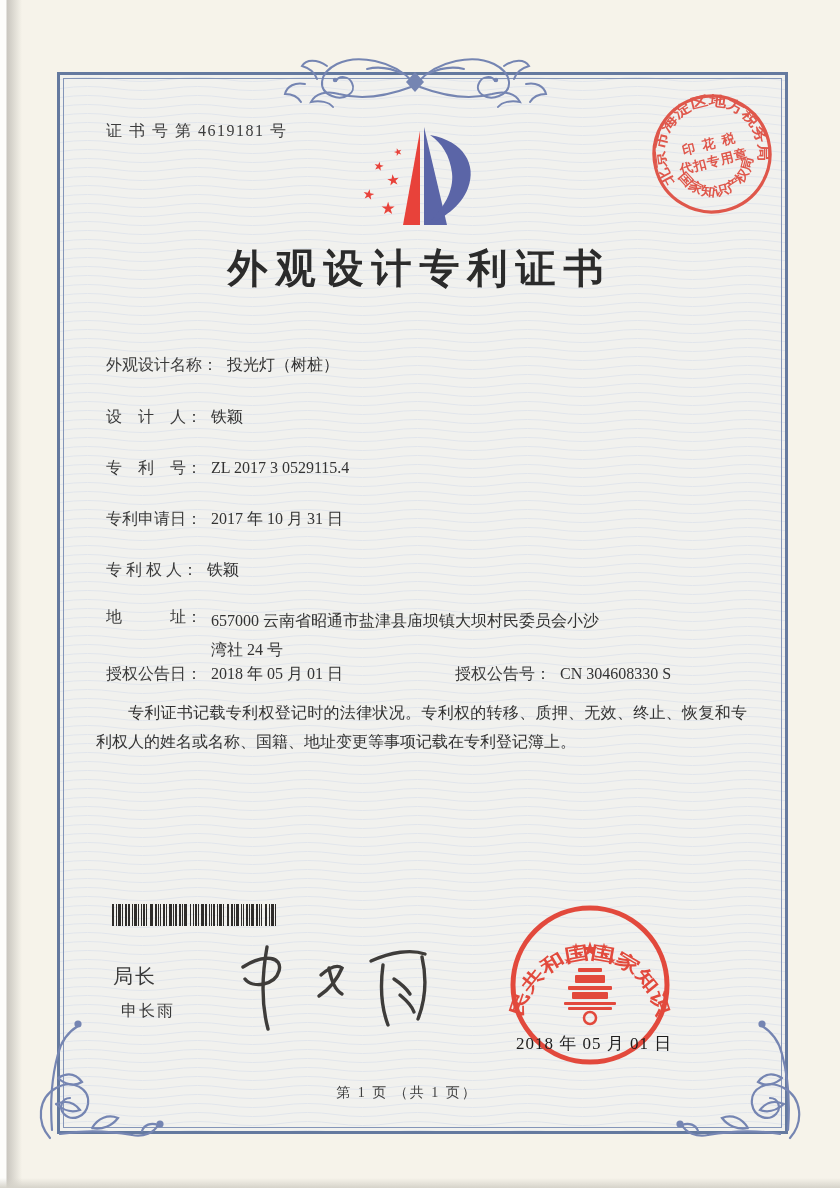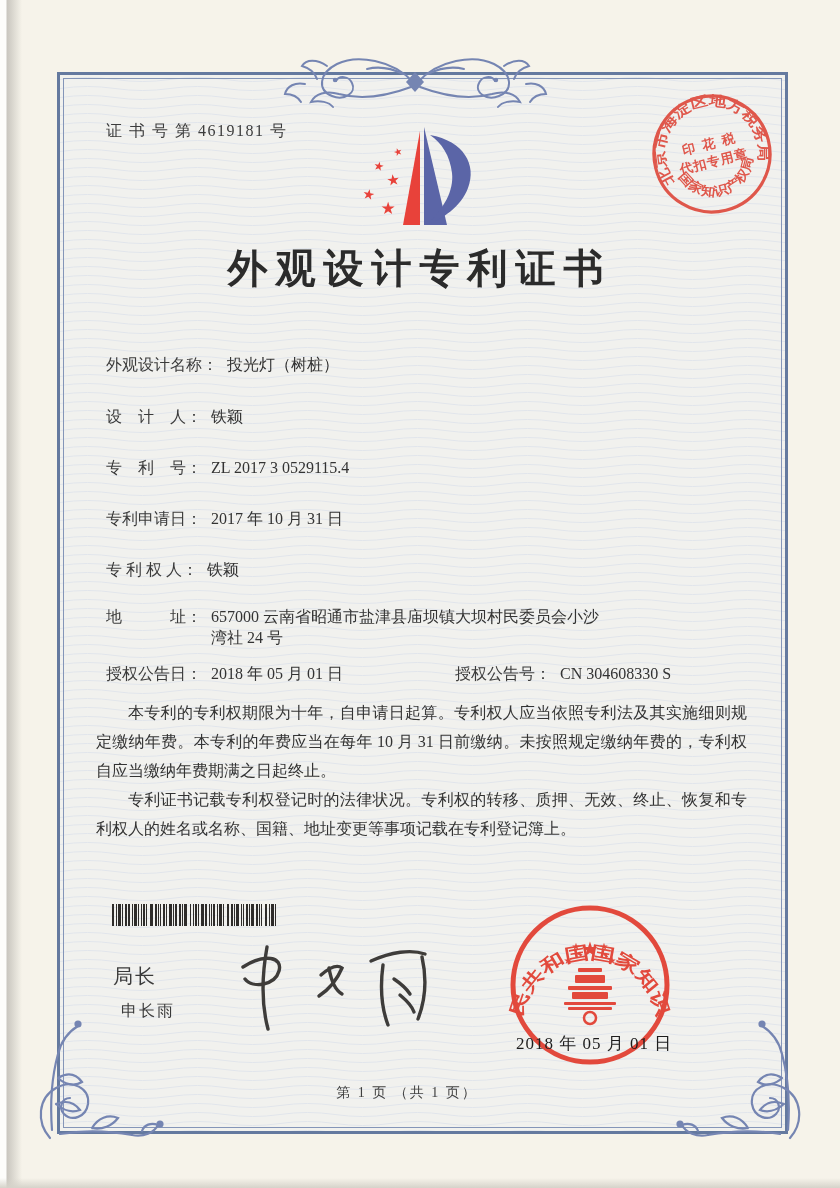--- a/index.html
+++ b/index.html
@@ -27,21 +27,21 @@
          letter-spacing:8px;color:#2b2b2b;}
   
   .tax-stamp{left:643px;top:85px;transform:rotate(-14deg);transform-origin:50% 50%;}
   .office-seal{left:505px;top:900px;}
   .seal-date{left:516px;top:1032px;font-size:17px;letter-spacing:1px;color:#1d1d1d;}
   
   .frow{left:106px;font-size:16px;line-height:22px;white-space:nowrap;}
   .frow .flabel{color:#3b3b3b;}
   .frow .fvalue{margin-left:9px;color:#333;}
   .frow-addr .fvalue{display:inline-block;vertical-align:top;white-space:normal;
-                     width:398px;line-height:21px;}
+                     width:398px;line-height:29px;}
   .grant-right{left:455px;}
   
   .bodytext{left:96px;top:698px;width:651px;font-size:16px;line-height:29px;
             text-align:justify;color:#333;}
   .bodytext p{margin:0;text-indent:2em;}
   
   .barcode{left:112px;top:904px;height:22px;display:flex;align-items:stretch;}
   .barcode span{display:block;height:100%;background:var(--bar);}
   
   .sig-title{left:113px;top:963px;font-size:20px;letter-spacing:2px;}
@@ -163,21 +163,20 @@
   <span class="flabel">地　　　址：</span><span class="fvalue">657000 云南省昭通市盐津县庙坝镇大坝村民委员会小沙湾社 24 号</span>
 </div>
 <div class="abs frow" style="top:663px;">
   <span class="flabel">授权公告日：</span><span class="fvalue">2018 年 05 月 01 日</span>
 </div>
 <div class="abs frow grant-right" style="top:663px;">
   <span class="flabel">授权公告号：</span><span class="fvalue">CN 304608330 S</span>
 </div>
 
 <div class="abs bodytext">
-  <p>本专利的专利权期限为十年，自申请日起算。专利权人应当依照专利法及其实施细则规定缴纳年费。本专利的年费应当在每年 10 月 31 日前缴纳。未按照规定缴纳年费的，专利权自应当缴纳年费期满之日起终止。</p>
   <p>专利证书记载专利权登记时的法律状况。专利权的转移、质押、无效、终止、恢复和专利权人的姓名或名称、国籍、地址变更等事项记载在专利登记簿上。</p>
 </div>
 
 <div class="abs barcode">
     <span style="width: 2px; margin-right: 2px;"></span>
     <span style="width: 1px; margin-right: 1px;"></span>
     <span style="width: 3px; margin-right: 1px;"></span>
     <span style="width: 1px; margin-right: 2px;"></span>
     <span style="width: 2px; margin-right: 1px;"></span>
     <span style="width: 2px; margin-right: 2px;"></span>

